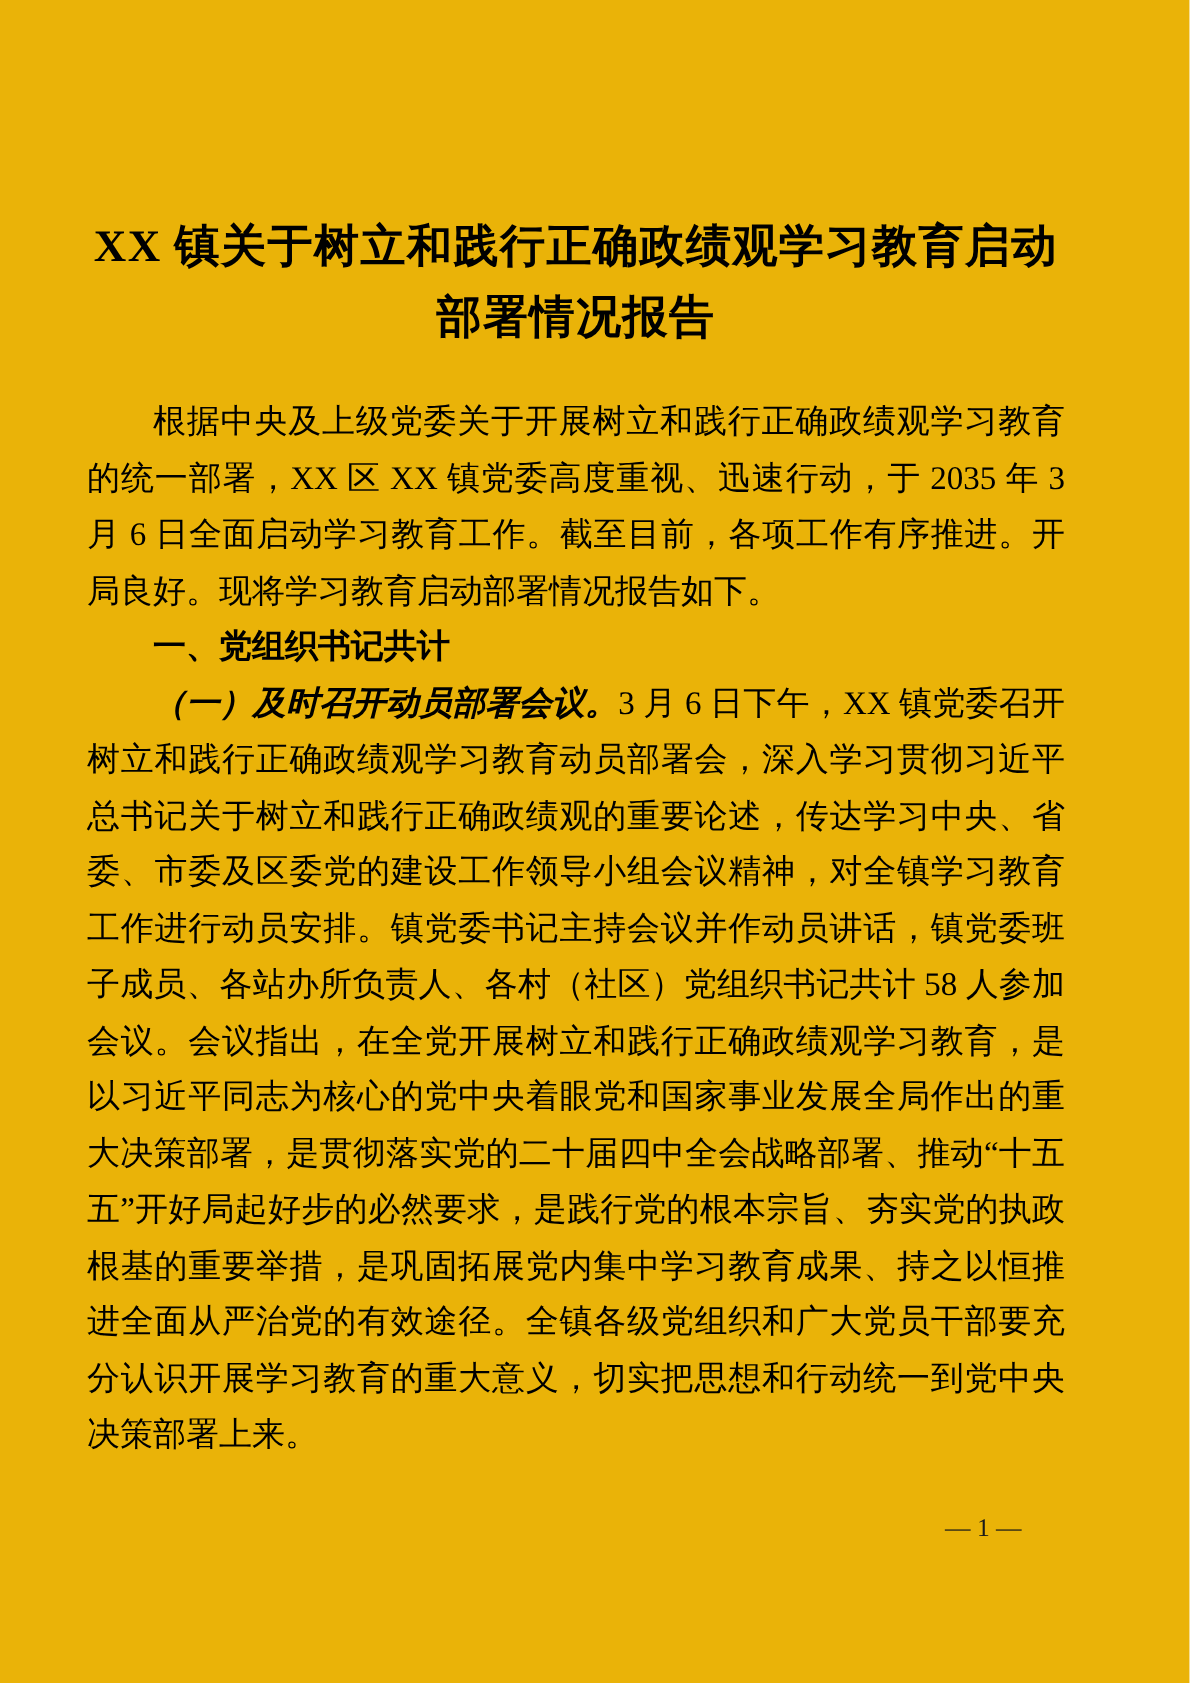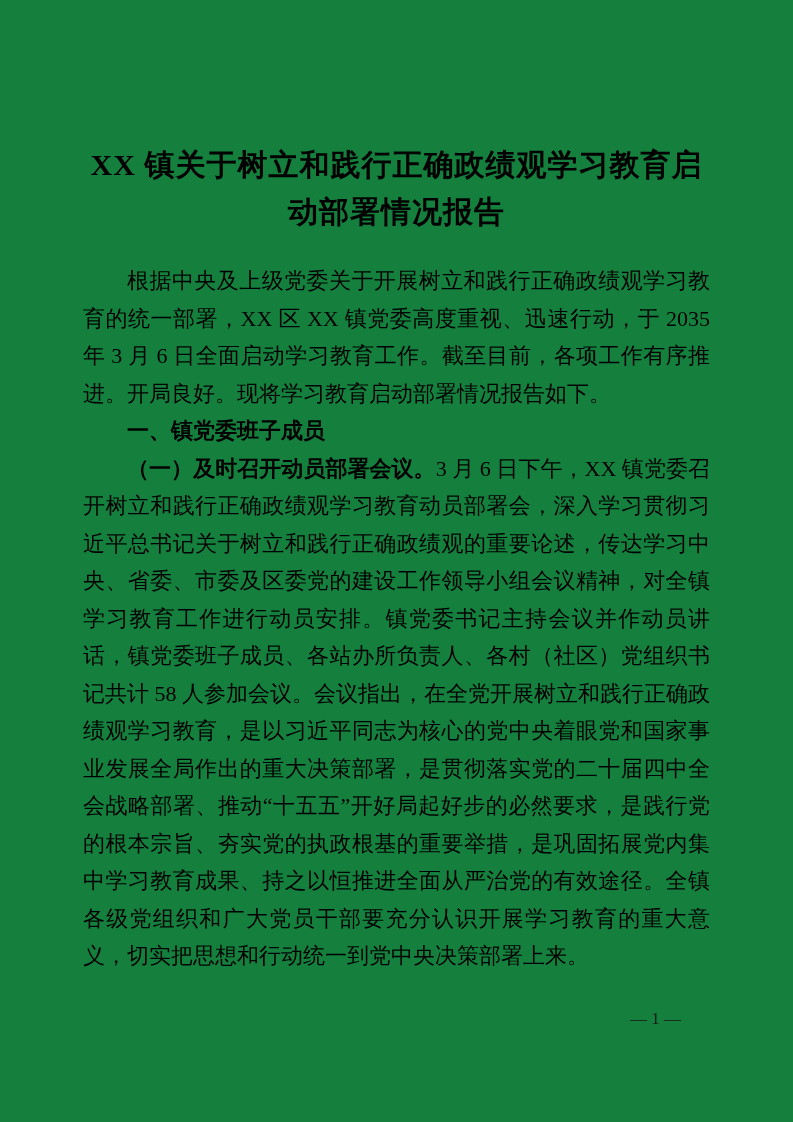--- a/index.html
+++ b/index.html
@@ -4,25 +4,25 @@
 <style>
   html, body {
     margin: 0;
     padding: 0;
     background: #ffffff;
   }
   .page {
     position: relative;
     width: 793px;
     height: 1122px;
-    background: #15803d;
+    background: #eab308;
     color: #000000;
     font-family: "Liberation Serif", "DejaVu Serif", serif;
     box-sizing: border-box;
-    padding: 141px 83px 0 83px;
+    padding: 141px 83px 0 58px;
     overflow: hidden;
   }
   .doc-title {
     margin: 0;
     font-size: 30px;
     line-height: 47px;
     font-weight: bold;
     text-align: center;
     letter-spacing: 1px;
   }
@@ -40,39 +40,40 @@
   .section-heading {
     margin: 0;
     font-size: 22px;
     line-height: 37.5px;
     font-weight: bold;
     font-family: "Liberation Sans", "DejaVu Sans", sans-serif;
     text-indent: 2em;
   }
   .item-lead {
     font-weight: bold;
+    font-style: italic;
   }
   .page-footer {
     position: absolute;
     top: 1006px;
     right: 112px;
     font-size: 17px;
     line-height: 26px;
     font-family: "Liberation Serif", "DejaVu Serif", serif;
     color: #1a1a1a;
   }
 </style>
 </head>
 <body>
 
 <div class="page">
 
   <h1 class="doc-title">XX 镇关于树立和践行正确政绩观学习教育启动部署情况报告</h1>
 
   <p class="body-para">根据中央及上级党委关于开展树立和践行正确政绩观学习教育的统一部署，XX 区 XX 镇党委高度重视、迅速行动，于 2035 年 3 月 6 日全面启动学习教育工作。截至目前，各项工作有序推进。开局良好。现将学习教育启动部署情况报告如下。</p>
 
-  <h2 class="section-heading">一、镇党委班子成员</h2>
+  <h2 class="section-heading">一、党组织书记共计</h2>
 
   <p class="body-para no-gap"><strong class="item-lead">（一）及时召开动员部署会议。</strong><span>3 月 6 日下午，XX 镇党委召开树立和践行正确政绩观学习教育动员部署会，深入学习贯彻习近平总书记关于树立和践行正确政绩观的重要论述，传达学习中央、省委、市委及区委党的建设工作领导小组会议精神，对全镇学习教育工作进行动员安排。镇党委书记主持会议并作动员讲话，镇党委班子成员、各站办所负责人、各村（社区）党组织书记共计 58 人参加会议。会议指出，在全党开展树立和践行正确政绩观学习教育，是以习近平同志为核心的党中央着眼党和国家事业发展全局作出的重大决策部署，是贯彻落实党的二十届四中全会战略部署、推动“十五五”开好局起好步的必然要求，是践行党的根本宗旨、夯实党的执政根基的重要举措，是巩固拓展党内集中学习教育成果、持之以恒推进全面从严治党的有效途径。全镇各级党组织和广大党员干部要充分认识开展学习教育的重大意义，切实把思想和行动统一到党中央决策部署上来。</span></p>
 
   <div class="page-footer">— 1 —</div>
 
 </div>
 
 </body></html>

